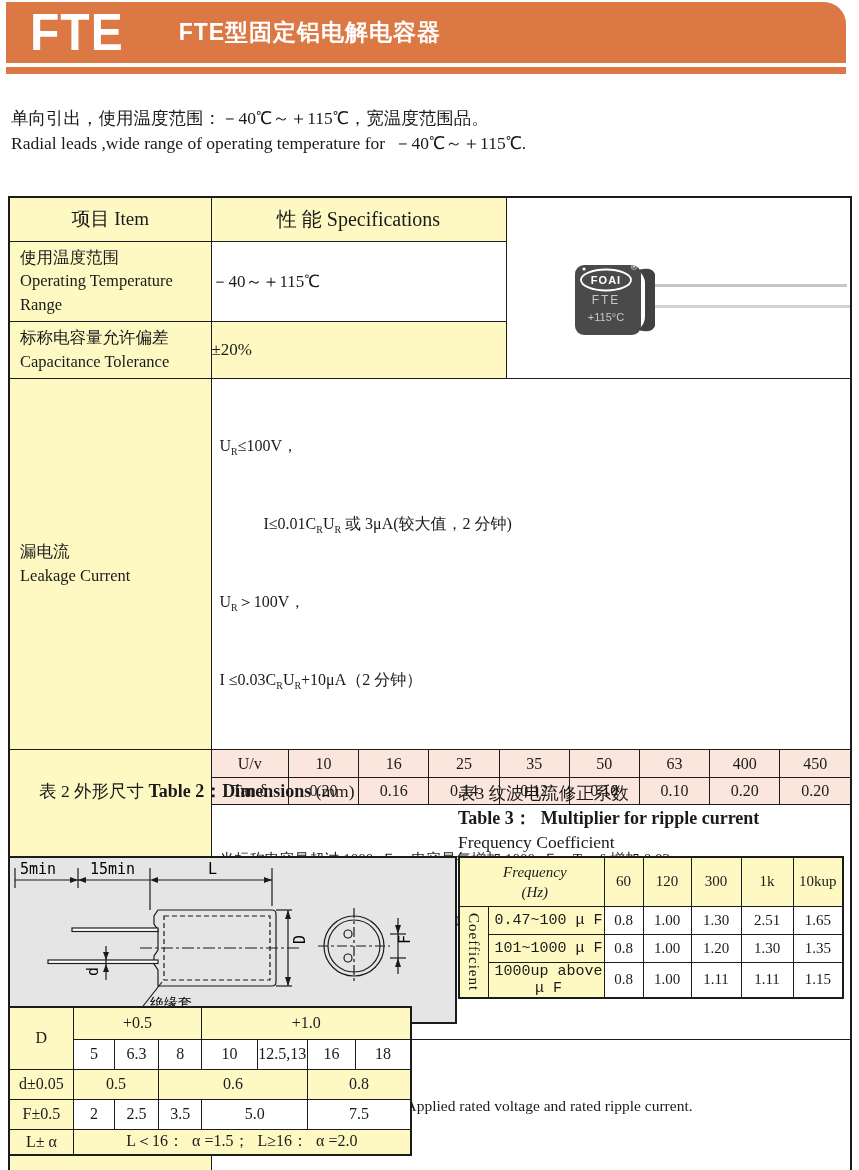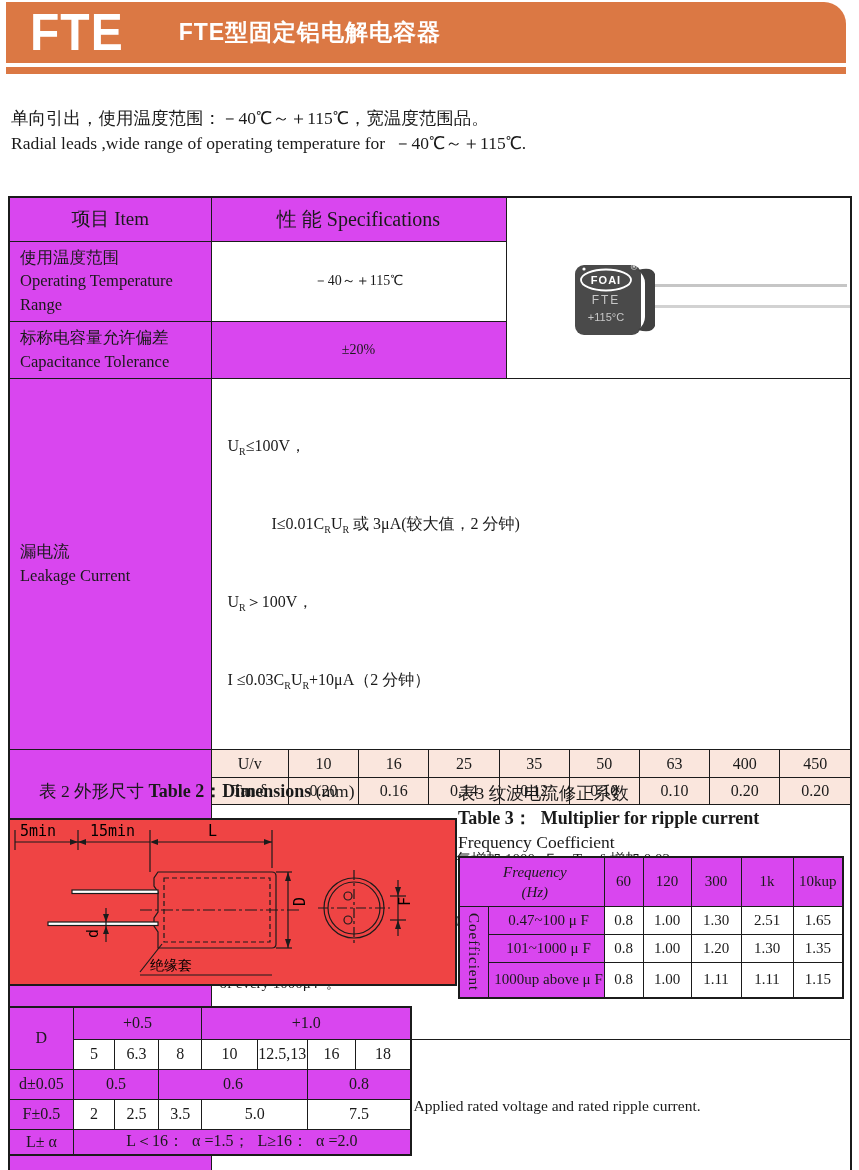--- a/index.html
+++ b/index.html
@@ -26,57 +26,57 @@
 
   
   .intro1 { position:absolute; left:11px; top:106px; font-size:17.5px; white-space:pre-wrap; }
   .intro2 { position:absolute; left:11px; top:131px; font-size:17.5px; white-space:pre-wrap; }
   .t1cap  { position:absolute; left:11px; top:157px; font-size:17.5px; white-space:pre-wrap; }
   .capbold { font-weight:bold; font-size:18px; }
 
   
   table { border-collapse:collapse; table-layout:fixed; }
   td, th { border:1px solid #1b1b1b; font-weight:normal; vertical-align:middle; }
-  .pink { background:#d946ef; }
+  .pink { background:#fef9c3; }
   .white { background:#ffffff; }
   sub { font-size:0.62em; }
 
   
   .table1 { position:absolute; left:8px; top:196px; width:842px; border:2px solid #1b1b1b; }
   .table1 td, .table1 th { border:1px solid #1b1b1b; }
   .t1-head { font-size:19px; text-align:center; }
   .t1-label { font-size:16.5px; padding:4px 10px; line-height:1.45; text-align:left; }
-  .t1-val { font-size:14px; text-align:center; }
-  .t1-lines { font-size:15.5px; padding:5px 16px; line-height:1.5; white-space:pre-wrap; text-align:left; }
+  .t1-val { font-size:17px; }
+  .t1-lines { font-size:15.5px; padding:5px 8px; line-height:1.5; white-space:pre-wrap; text-align:left; }
   .t1-lines .line { margin:2px 0; }
   .indent { padding-left:44px; }
   .diss-wrap { padding:0; }
   .diss-inner { width:100%; border-collapse:collapse; table-layout:fixed; }
   .diss-inner td { height:27px; text-align:center; font-size:16px; background:#fae6dd; }
   .diss-inner tr:first-child td { border-top:none; }
   .diss-inner td:first-child { border-left:none; }
   .diss-inner td:last-child { border-right:none; }
   .diss-note { font-size:15px; padding:3px 8px 4px 8px; line-height:1.38; background:#fff; white-space:pre-wrap; }
   .cap-cell { background:#fff; padding:0; }
 
   
   .t2cap { position:absolute; left:11px; top:779px; font-size:17.5px; white-space:pre-wrap;padding-left:28px; }
-  .t2box { position:absolute; left:8px; top:818px; width:449px; height:168px; border:2px solid #1b1b1b; background:#ef4444; }
+  .t2box { position:absolute; left:8px; top:856px; width:449px; height:168px; border:2px solid #1b1b1b; background:#e5e5e5; }
   .dim-label { font-family:"DejaVu Sans Mono", monospace; font-size:15px; }
   .cn-label { font-family:"Liberation Serif", serif; font-size:14px; }
 
   
   .t3cap1 { position:absolute; left:458px; top:781px; font-size:17.5px; }
   .t3cap2 { position:absolute; left:458px; top:806px; font-size:18px; font-weight:bold; white-space:pre-wrap; }
   .t3cap3 { position:absolute; left:458px; top:832px; font-size:17.5px; }
   .table3 { position:absolute; left:458px; top:856px; width:384px; border:2px solid #1b1b1b; }
   .table3 th, .table3 td { font-size:15px; text-align:center; }
   .t3-freq { text-align:left; padding-left:6px; font-size:16px; line-height:1.35;font-style:italic; }
   .t3-fval { font-size:16.5px; }
-  .t3-rowlab { text-align:left; padding-left:5px; font-size:14.5px; }
+  .t3-rowlab { text-align:left; padding-left:5px; font-size:14.5px;font-family:Liberation Mono, monospace; }
   .t3-val { font-size:17px; background:#fff; }
   .vert { writing-mode:vertical-rl; text-align:center; font-size:13px; letter-spacing:1px; padding:2px 0; }
 
   
   .tdim { position:absolute; left:8px; top:1006px; width:404px; border:2px solid #1b1b1b; }
   .tdim td { font-size:16px; text-align:center; }
 </style>
 </head>
 <body>
 

